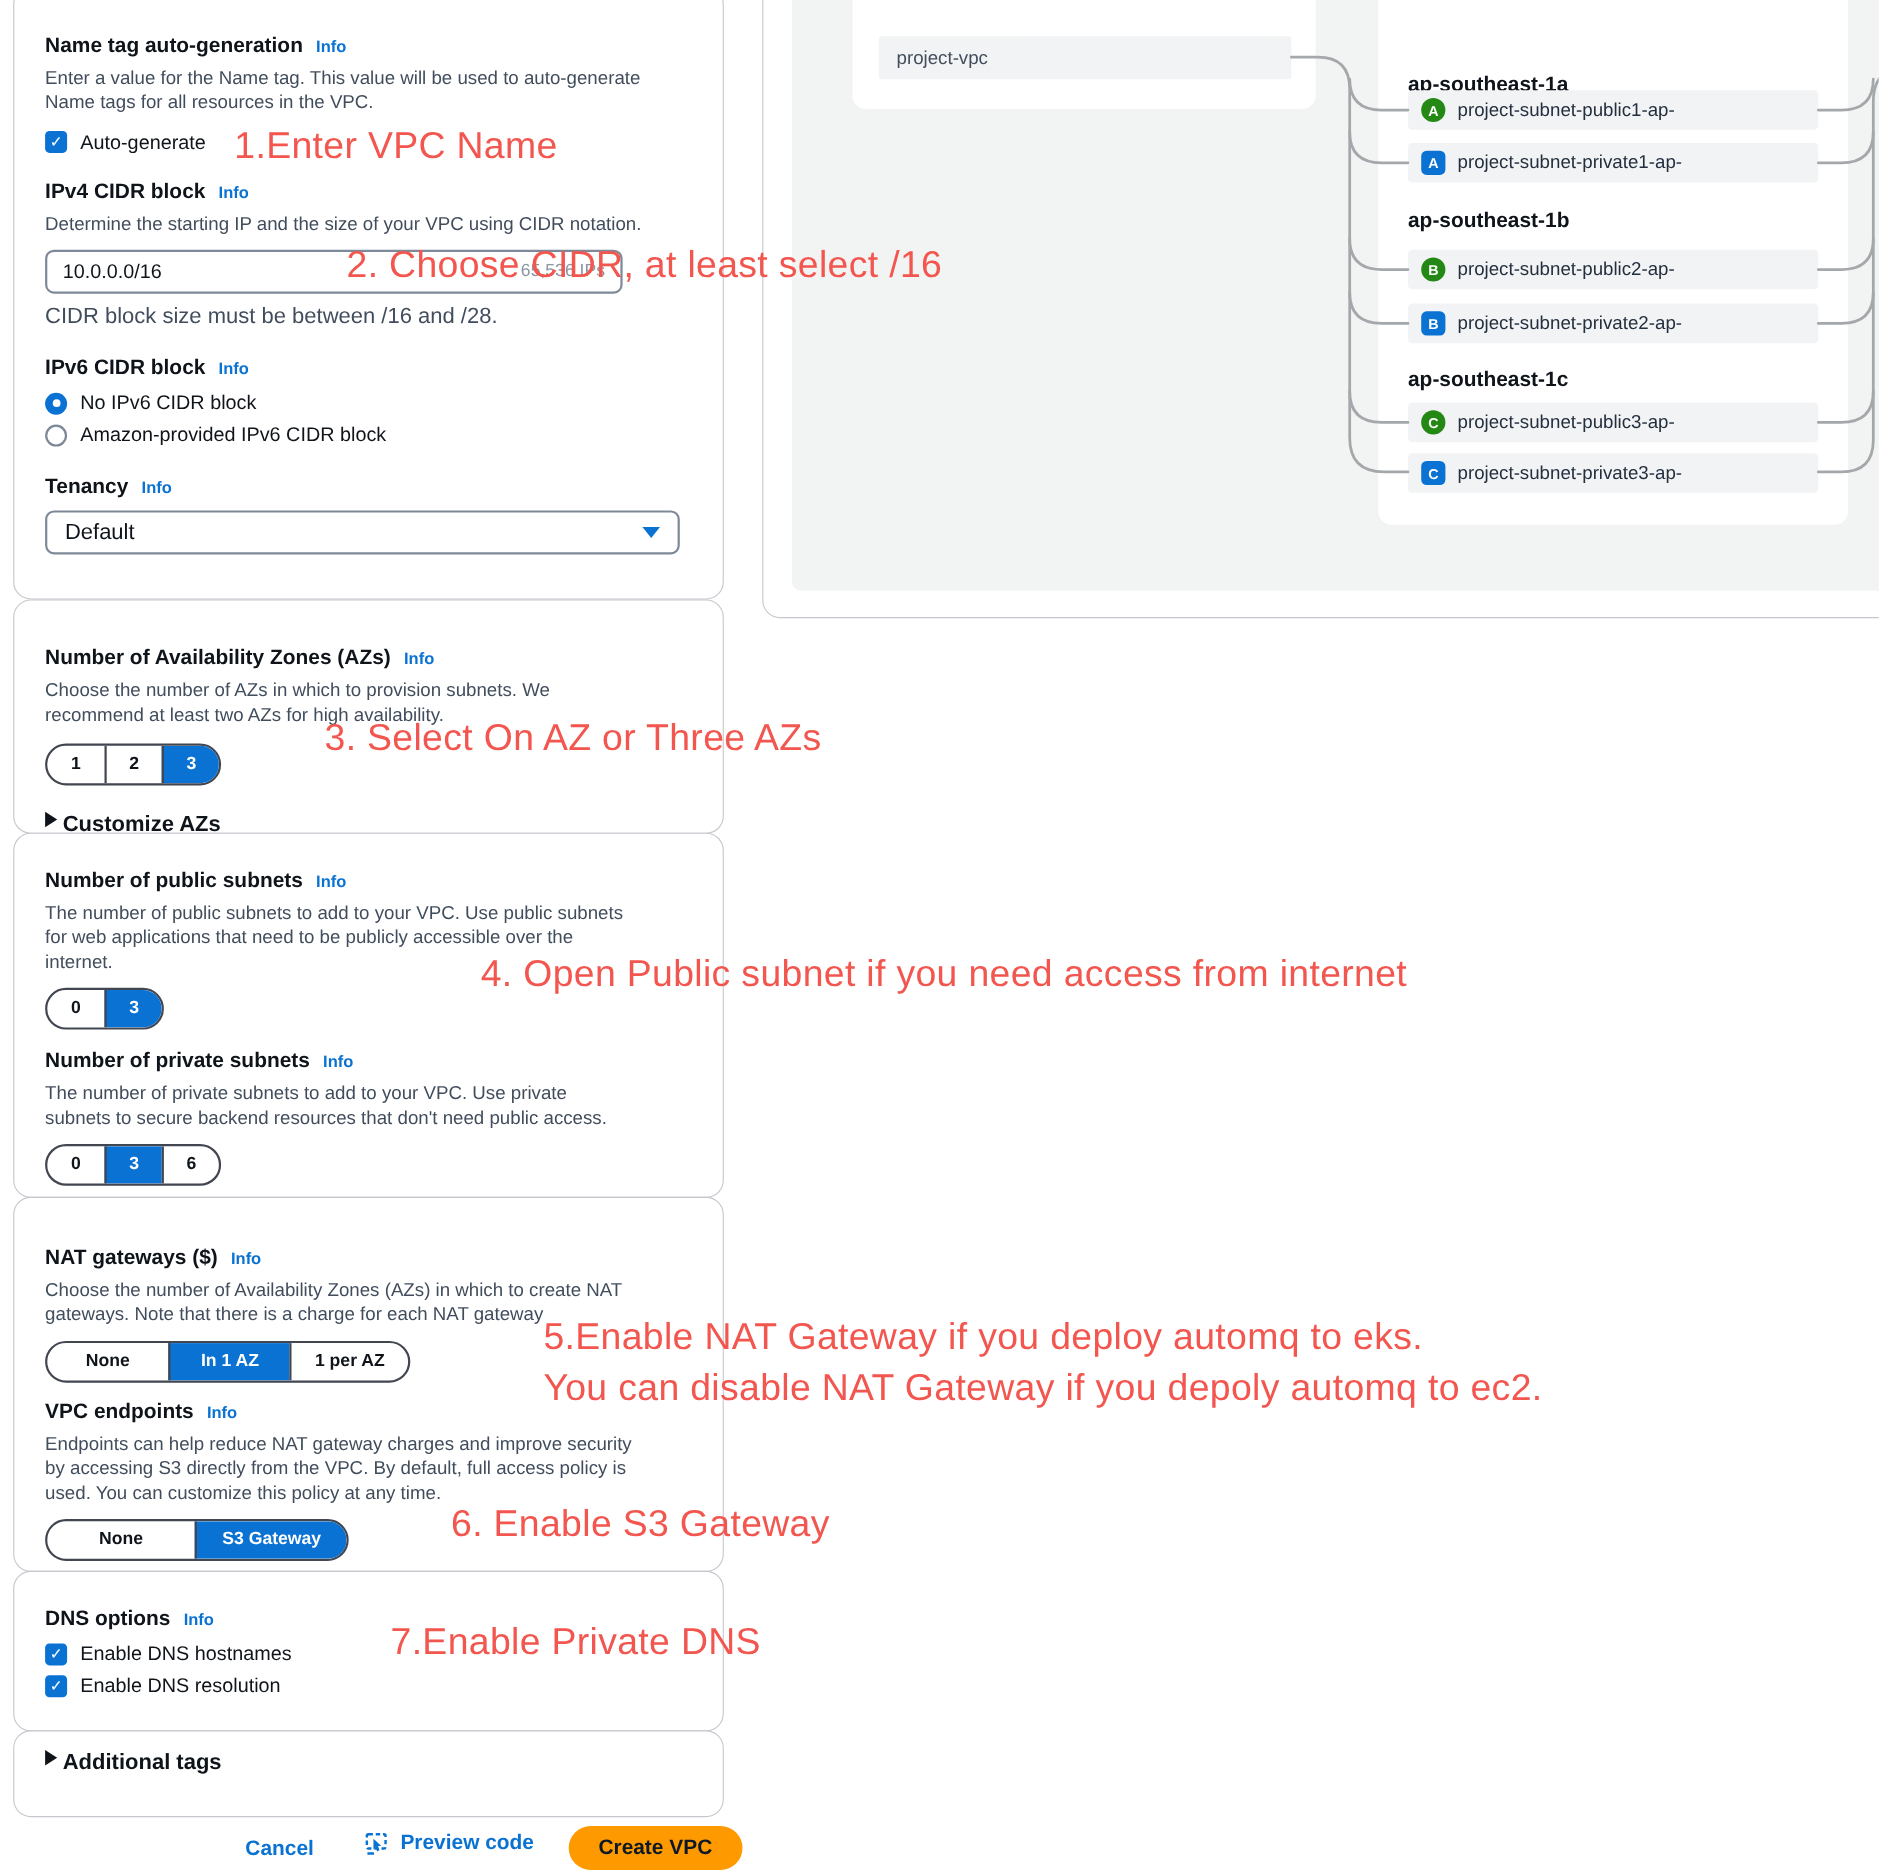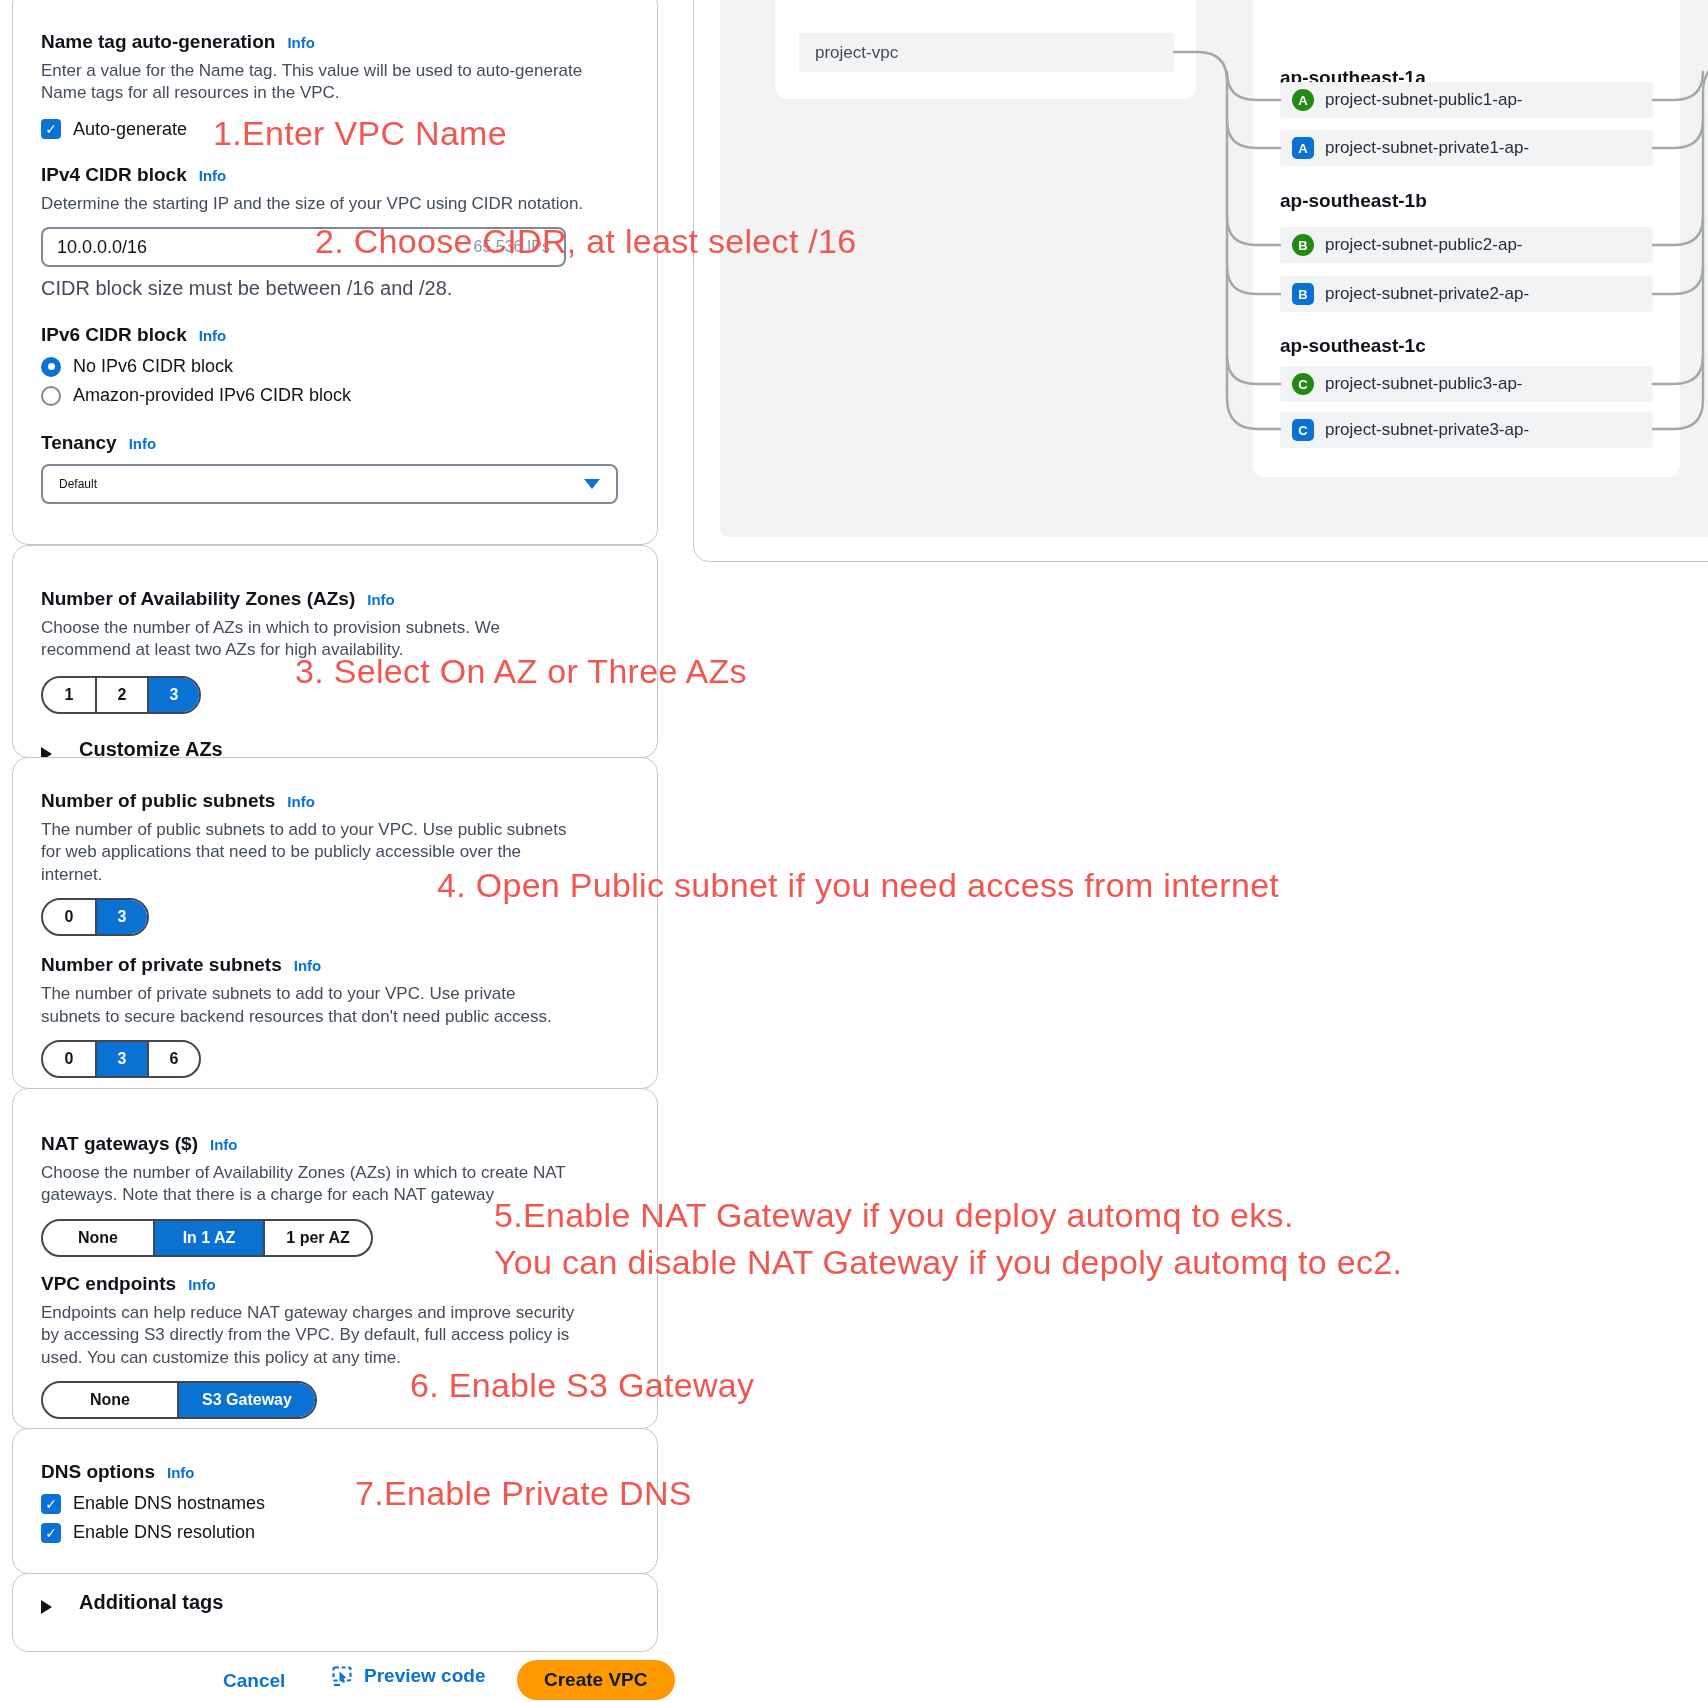--- a/index.html
+++ b/index.html
@@ -33,33 +33,33 @@
   }
   .radio-row{display:flex;align-items:center;gap:12px;margin-top:10px;}
   .radio{width:20px;height:20px;border-radius:50%;box-sizing:border-box;flex:0 0 auto;}
   .radio.sel{background:#0972d3;display:flex;align-items:center;justify-content:center;}
   .radio.sel .dot{width:7px;height:7px;border-radius:50%;background:#fff;}
   .radio.unsel{border:2px solid #7d8998;background:#fff;}
   .opt-label{font-size:18px;color:#0f141a;}
   .select{
     height:40px;border:2px solid #7d8998;border-radius:8px;background:#fff;
     display:flex;align-items:center;justify-content:space-between;
-    padding:0 16px;font-size:12px;color:#0f141a;box-sizing:border-box;
+    padding:0 16px;font-size:20px;color:#0f141a;box-sizing:border-box;
   }
   .caret-down{width:0;height:0;border-left:8px solid transparent;border-right:8px solid transparent;border-top:10px solid #0972d3;}
   .seg{display:inline-flex;border:2px solid #424650;border-radius:20px;overflow:hidden;background:#fff;}
   .seg .opt{
     height:34px;display:flex;align-items:center;justify-content:center;
     font-size:16px;font-weight:700;color:#0f141a;border-left:2px solid #424650;
     box-sizing:border-box;padding:0 18px;min-width:52px;cursor:pointer;
   }
   .seg .opt:first-child{border-left:none;}
   .seg .opt.sel{background:#0972d3;color:#fff;}
   .seg.narrow .opt{padding:0;width:52px;}
-  .expander{display:flex;align-items:flex-end;gap:27px;cursor:pointer;}
+  .expander{display:flex;align-items:flex-start;gap:5px;cursor:pointer;}
   .expander .lbl{font-size:20px;font-weight:700;color:#0f141a;}
   .tri-right{width:0;height:0;border-left:11px solid #0f141a;border-top:7px solid transparent;border-bottom:7px solid transparent;}
   
   .annotation{
     position:absolute;font-size:34px;color:#f2564f;white-space:nowrap;
     z-index:50;letter-spacing:.3px;
   }
   
   .preview-panel{
     position:absolute;left:693px;top:-30px;width:1040px;height:590px;

